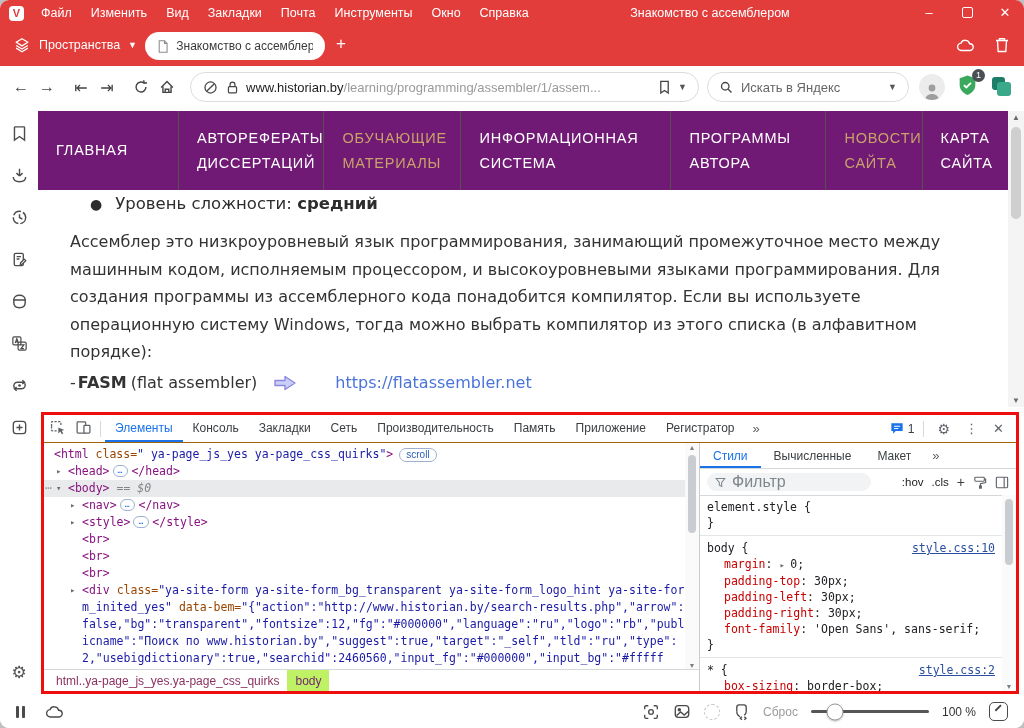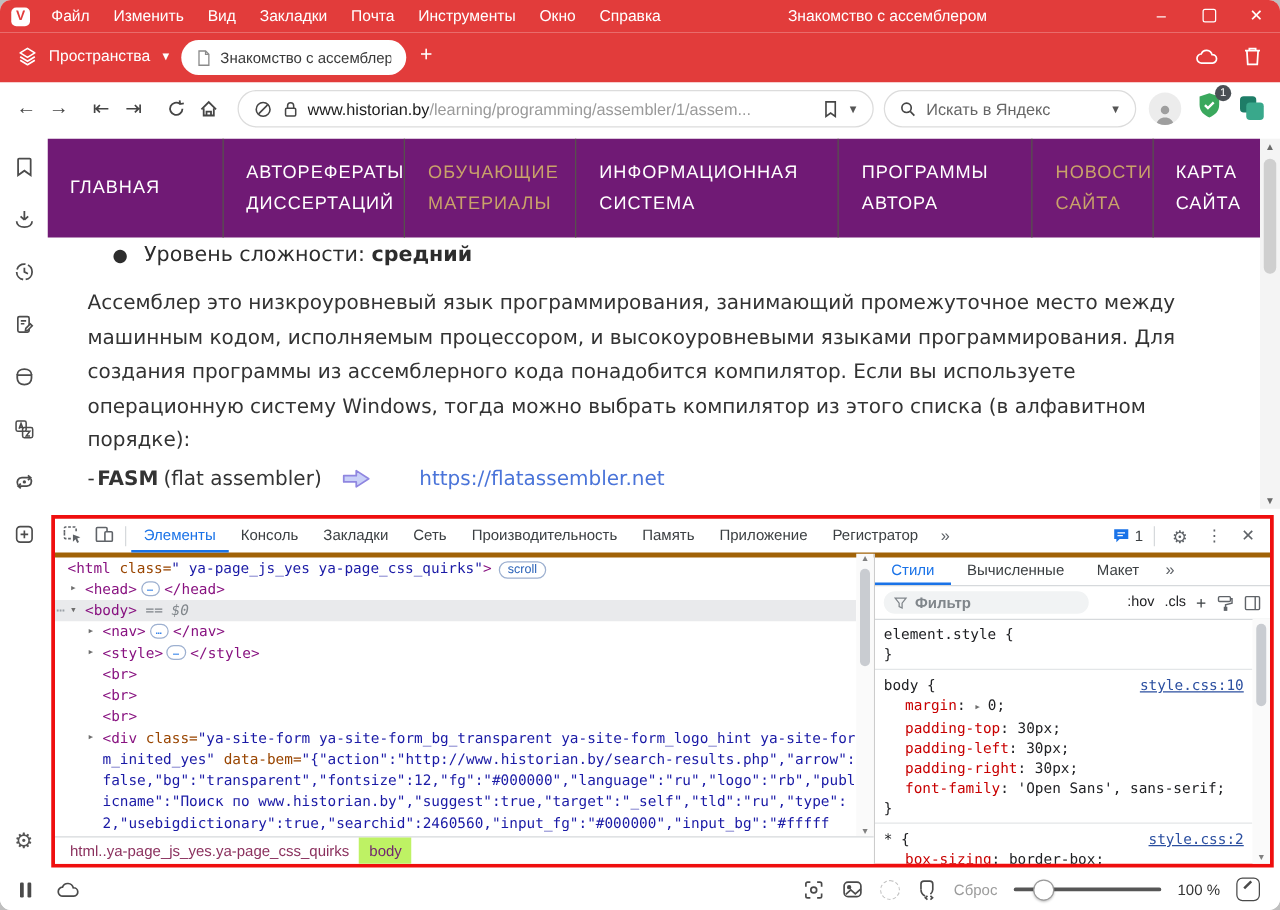--- a/index.html
+++ b/index.html
@@ -66,21 +66,21 @@
   .bullet-line{position:absolute;top:86px;left:52px;font-size:16.5px;color:#2d2d2d;font-family:"DejaVu Sans",sans-serif;}
   .bullet-dot{margin-right:13px;font-size:14px;}
   .para{position:absolute;top:120px;left:32px;width:910px;font-size:16px;line-height:27.5px;color:#333;font-family:"DejaVu Sans",sans-serif;margin:0;}
   .fasm{position:absolute;top:265px;left:32px;font-size:16px;color:#333;display:flex;align-items:center;font-family:"DejaVu Sans",sans-serif;}
   .fasm b{margin:0 4px 0 2px;}
   .fasm-arrow{margin:0 16px 0 16px;}
   .fasm-link{color:#4a74d9;text-decoration:none;margin-left:22px;}
 
   
   .devtools{position:absolute;left:41px;top:412px;width:978px;height:282px;border:3px solid #ef0e0e;background:#fff;box-sizing:border-box;font-size:12px;color:#3c4043;}
-  .dt-toolbar{height:27px;border-bottom:4px solid #a16207;display:flex;align-items:center;}
+  .dt-toolbar{height:27px;border-bottom:1px solid #a16207;display:flex;align-items:center;}
   .dt-ticon{width:26px;text-align:center;}
   .dt-sep{width:1px;height:16px;background:#d6d9dc;margin:0 4px;}
   .dt-tabs{display:flex;height:27px;}
   .dt-tab{padding:0 10px;line-height:26px;white-space:nowrap;}
   .dt-tab.active{color:#1a73e8;box-shadow:inset 0 -2px 0 #1a73e8;}
   .dt-more{padding:0 8px;line-height:25px;font-size:13px;color:#5f6368;}
   .dt-right-icons{margin-left:auto;display:flex;align-items:center;gap:4px;padding-right:6px;}
   .dt-msg{display:flex;align-items:center;gap:4px;}
   .dt-gear{font-size:14px;color:#5f6368;padding:0 6px;}
   .dt-kebab{color:#5f6368;padding:0 5px;font-size:13px;}
@@ -104,21 +104,21 @@
   .sb-thumb{position:absolute;left:3px;width:8px;border-radius:4px;background:#c9ccd1;}
   .dt-crumbs{position:absolute;left:0;right:0;bottom:0;height:21px;border-top:1px solid #d6d9dc;display:flex;align-items:stretch;font-size:12px;padding-left:4px;background:#fff;}
   .crumb{color:#8b315e;padding:0 8px;display:flex;align-items:center;}
   .crumb.active{background:#bef264;color:#71276f;}
 
   .dt-right{flex:1;position:relative;}
   .cs-tabs{height:25px;display:flex;align-items:center;border-bottom:1px solid #d6d9dc;}
   .cs-tab{padding:0 13px;line-height:24px;}
   .cs-tab.active{color:#1a73e8;box-shadow:inset 0 -2px 0 #1a73e8;}
   .css-filter-row{height:26px;display:flex;align-items:center;padding:0 7px;border-bottom:1px solid #d6d9dc;gap:8px;}
-  .filter-pill{flex:0 0 148px;height:18px;background:#f1f3f4;border-radius:9px;color:#80868b;display:flex;align-items:center;padding:0 8px;gap:6px;font-size:12px;font-weight:bold;}
+  .filter-pill{flex:0 0 148px;height:18px;background:#f1f3f4;border-radius:9px;color:#80868b;display:flex;align-items:center;padding:0 8px;gap:6px;font-size:16px;}
   .css-toggles{margin-left:auto;display:flex;gap:8px;align-items:center;color:#202124;font-size:11.5px;}
   .css-plus{font-size:14px;color:#3c4043;}
   .css-rules{position:absolute;top:52px;left:0;right:14px;bottom:0;overflow:hidden;font-family:"DejaVu Sans Mono",monospace;font-size:11.5px;line-height:16px;color:#202124;}
   .css-rule{padding:4px 7px;border-bottom:1px solid #e3e6e8;}
   .css-sel-line{display:flex;}
   .css-link{margin-left:auto;color:#2b4fa0;text-decoration:underline;}
   .css-prop{padding-left:17px;}
   .pname{color:#c80000;}
   .parrow{color:#6e6e6e;font-size:9px;}
   .css-scrollbar{position:absolute;right:0;top:52px;bottom:0;width:14px;background:#fafafa;}

